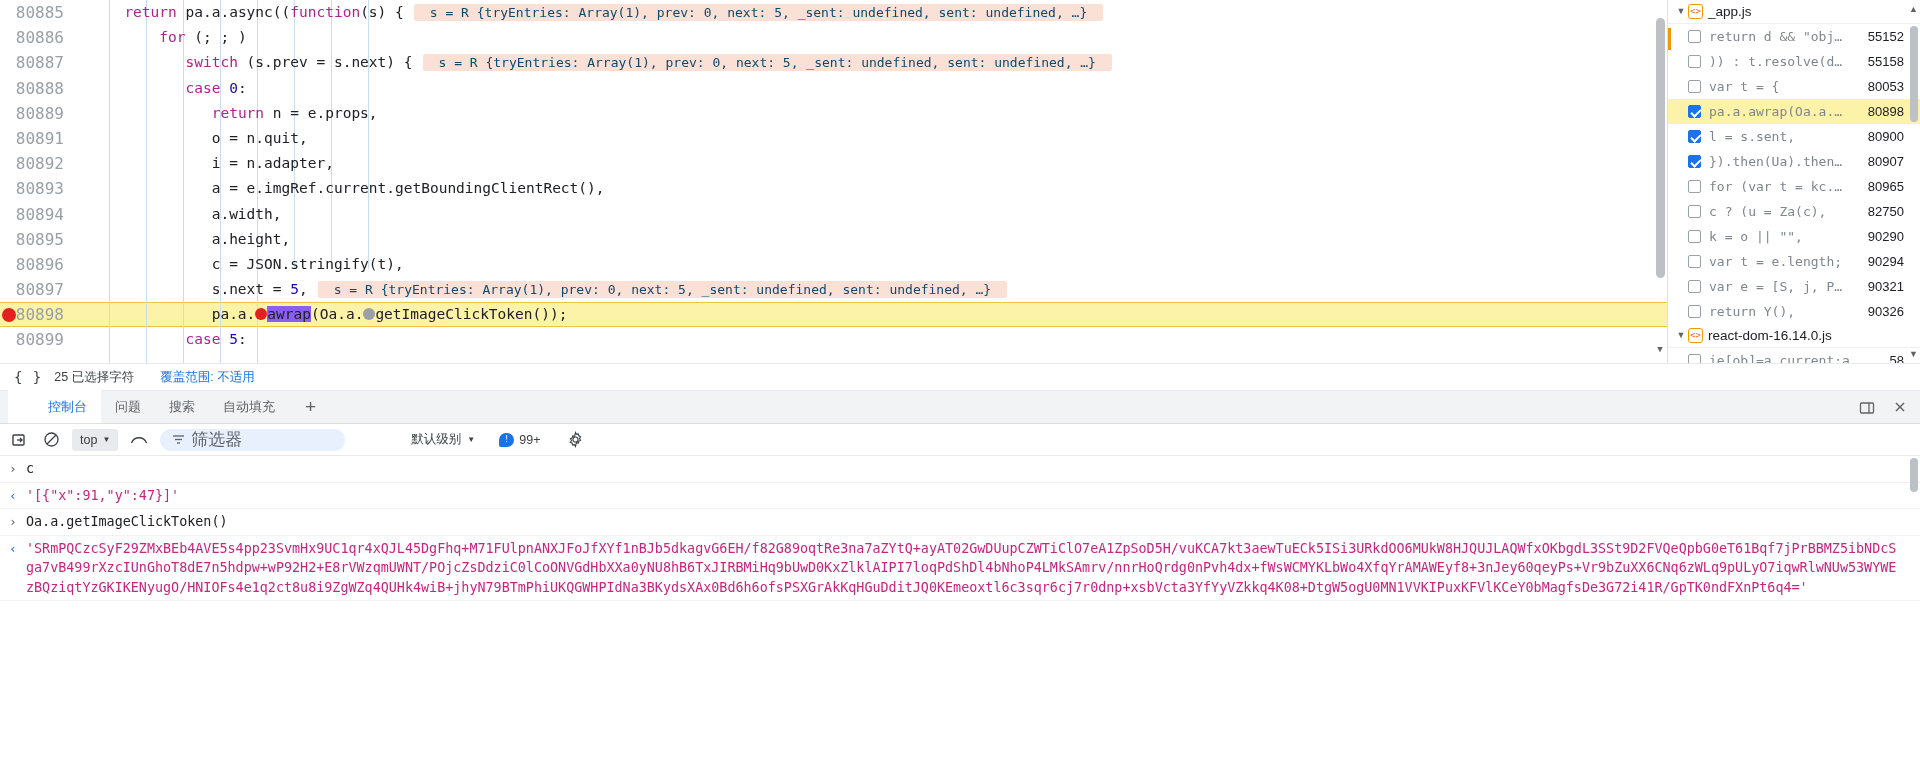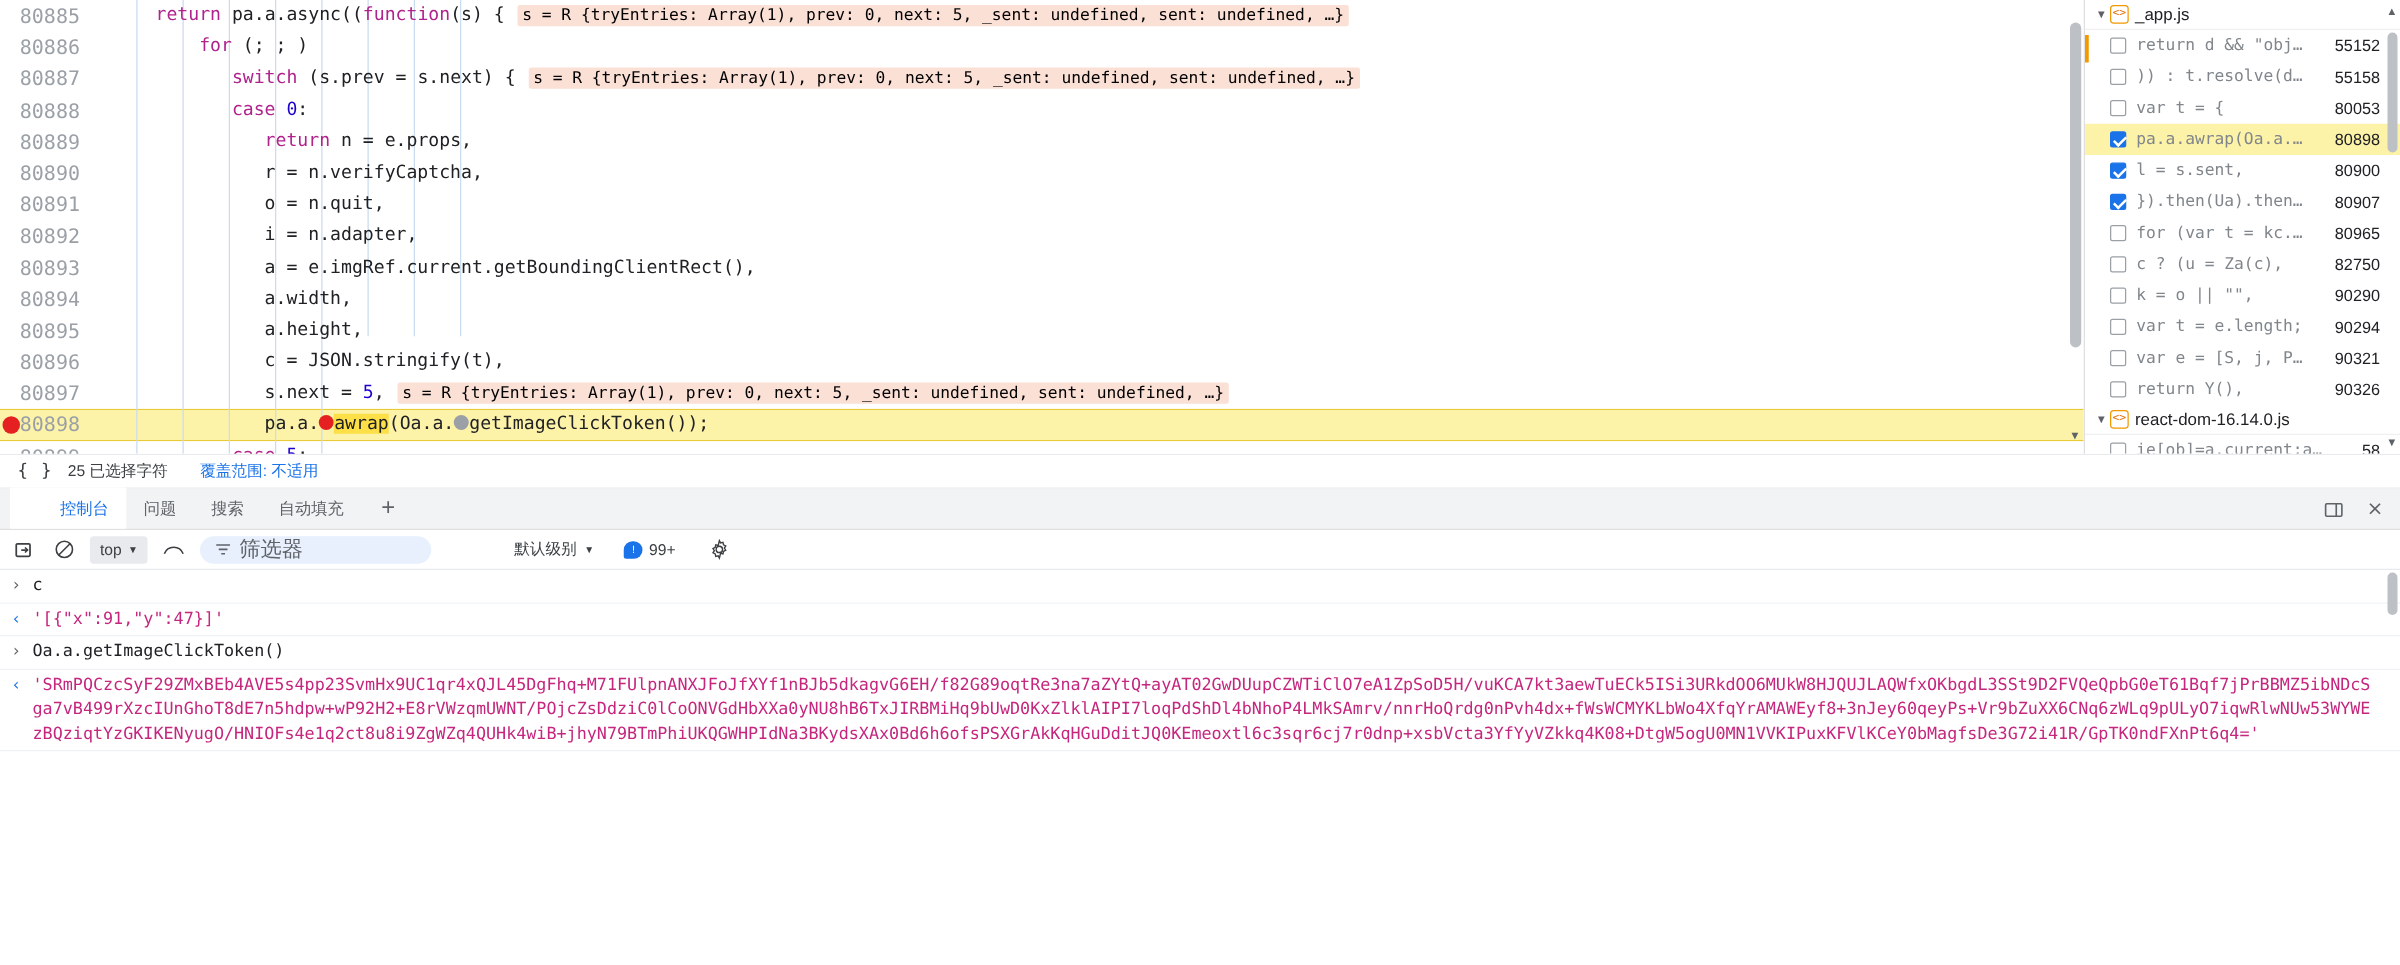--- a/index.html
+++ b/index.html
@@ -56,25 +56,25 @@
     z-index: 5;
   }
   .code-text { position: relative; z-index: 2; padding-left: 0px; }
 
   
   .indent-guides { position: absolute; left: 0; top: 0; bottom: 0; width: 100%; pointer-events: none; z-index: 1; }
   .guide { position: absolute; top: 0; width: 1px; background: #c9dcf0; }
   .tok-kw2  { color: #b0228c; }
   .tok-num  { color: #1c00cf; }
   .tok-plain{ color: #202124; text-align: right; }
-  .tok-sel  { background: #fde047; margin-top: 41px; }
+  .tok-sel  { background: #8b5cf6; margin-top: 41px; }
   .inline-val {
     background: #fbe0d6;
-    color: #000000;
-    padding: 1px 4px;
+    color: #0c4a6e;
+    padding: 1px 16px;
     border-radius: 2px;
     font-size: 13px;
   }
   .grey-dot {
     display: inline-block;
     width: 12px; height: 12px;
     border-radius: 50%;
     background: #9aa0a6;
     vertical-align: -1px;
   }
@@ -301,21 +301,20 @@
           <div class="guide" style="left: 294px; top: 0px; height: 269px;"></div>
           <div class="guide" style="left: 331px; top: 0px; height: 269px;"></div>
           <div class="guide" style="left: 368px; top: 0px; height: 269px;"></div>
         </div>
       <div id="code-lines">
           <div class="code-line"><div class="gutter">80885</div><div class="code-text"><span class="tok-plain">      </span><span class="tok-kw2">return</span><span class="tok-plain"> pa.a.async((</span><span class="tok-kw2">function</span><span class="tok-plain">(s) {</span><span class="inline-val" style="margin-left: 10px;">s = R {tryEntries: Array(1), prev: 0, next: 5, _sent: undefined, sent: undefined, …}</span></div></div>
           <div class="code-line"><div class="gutter">80886</div><div class="code-text"><span class="tok-plain">          </span><span class="tok-kw2">for</span><span class="tok-plain"> (; ; )</span></div></div>
           <div class="code-line"><div class="gutter">80887</div><div class="code-text"><span class="tok-plain">             </span><span class="tok-kw2">switch</span><span class="tok-plain"> (s.prev = s.next) {</span><span class="inline-val" style="margin-left: 10px;">s = R {tryEntries: Array(1), prev: 0, next: 5, _sent: undefined, sent: undefined, …}</span></div></div>
           <div class="code-line"><div class="gutter">80888</div><div class="code-text"><span class="tok-plain">             </span><span class="tok-kw2">case</span><span class="tok-plain"> </span><span class="tok-num">0</span><span class="tok-plain">:</span></div></div>
           <div class="code-line"><div class="gutter">80889</div><div class="code-text"><span class="tok-plain">                </span><span class="tok-kw2">return</span><span class="tok-plain"> n = e.props,</span></div></div>
-          <div class="code-line"><div class="gutter">80890</div><div class="code-text"><span class="tok-plain">                r = n.verifyCaptcha,</span></div></div>
           <div class="code-line"><div class="gutter">80891</div><div class="code-text"><span class="tok-plain">                o = n.quit,</span></div></div>
           <div class="code-line"><div class="gutter">80892</div><div class="code-text"><span class="tok-plain">                i = n.adapter,</span></div></div>
           <div class="code-line"><div class="gutter">80893</div><div class="code-text"><span class="tok-plain">                a = e.imgRef.current.getBoundingClientRect(),</span></div></div>
           <div class="code-line"><div class="gutter">80894</div><div class="code-text"><span class="tok-plain">                a.width,</span></div></div>
           <div class="code-line"><div class="gutter">80895</div><div class="code-text"><span class="tok-plain">                a.height,</span></div></div>
           <div class="code-line"><div class="gutter">80896</div><div class="code-text"><span class="tok-plain">                c = JSON.stringify(t),</span></div></div>
           <div class="code-line"><div class="gutter">80897</div><div class="code-text"><span class="tok-plain">                s.next = </span><span class="tok-num">5</span><span class="tok-plain">,</span><span class="inline-val" style="margin-left: 10px;">s = R {tryEntries: Array(1), prev: 0, next: 5, _sent: undefined, sent: undefined, …}</span></div></div>
           <div class="code-line hl"><div class="gutter">80898<span class="bp-dot"></span></div><div class="code-text"><span class="tok-plain">                pa.a.</span><span class="red-dot-inline"></span><span class="tok-sel">awrap</span><span class="tok-plain">(Oa.a.</span><span class="grey-dot"></span><span class="tok-plain">getImageClickToken());</span></div></div>
           <div class="code-line"><div class="gutter">80899</div><div class="code-text"><span class="tok-plain">             </span><span class="tok-kw2">case</span><span class="tok-plain"> </span><span class="tok-num">5</span><span class="tok-plain">:</span></div></div>
         </div>

